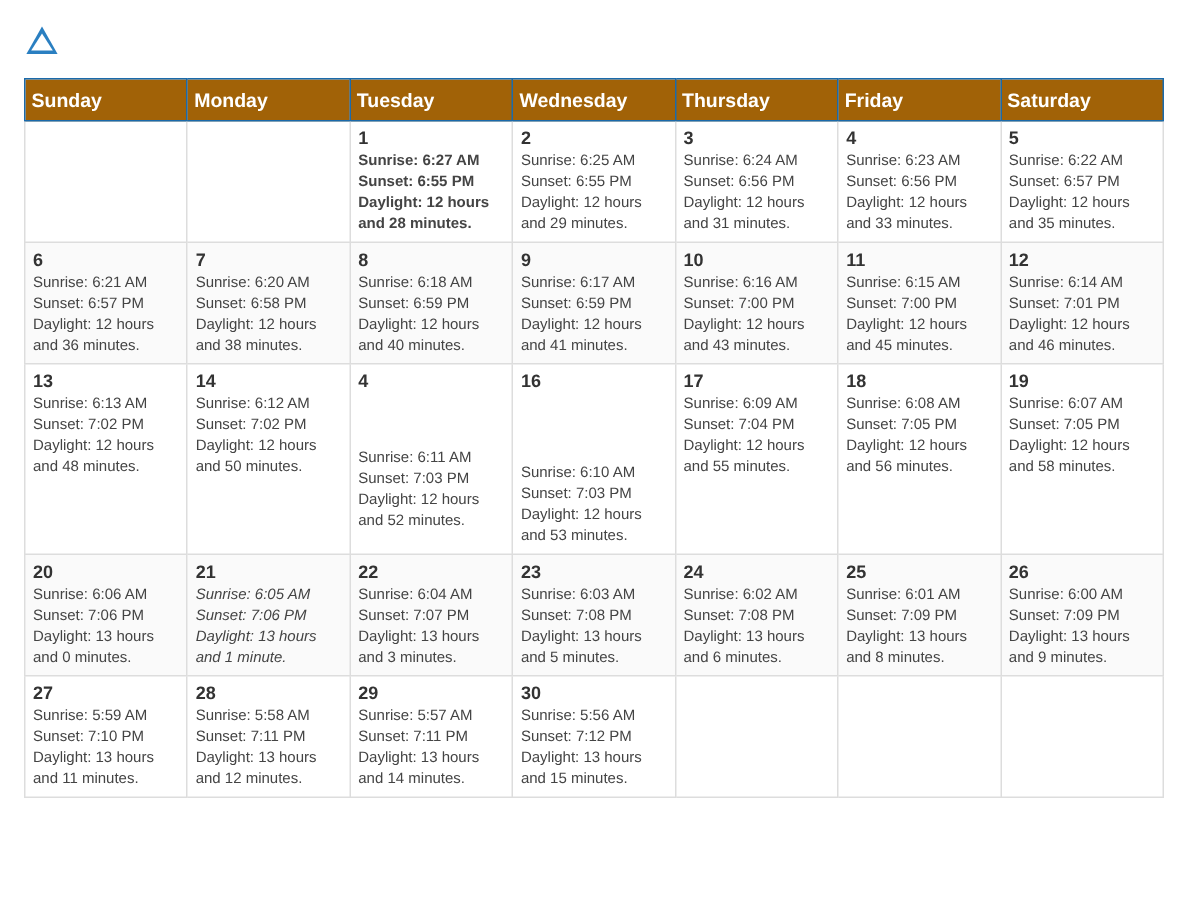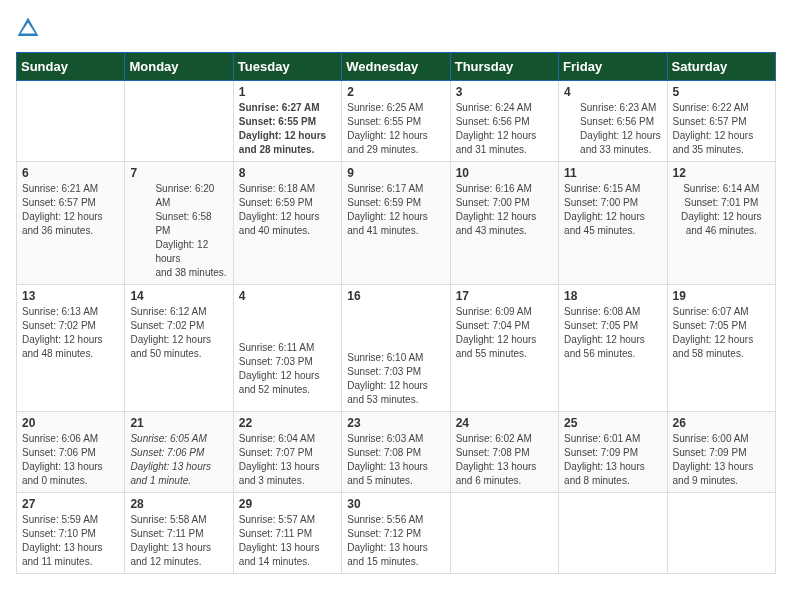--- a/index.html
+++ b/index.html
@@ -84,21 +84,21 @@
     .empty-cell {
       background: #f9f9f9;
     }
     tr:nth-child(even) td {
       background: #fafafa;
     }
     tr:nth-child(odd) td {
       background: #fff;
     }
     .calendar thead tr th {
-      background-color: #14532d;
+      background-color: #a16207;
     }
   </style>
 </head>
 <body>
 
 <div class="header">
   <div class="logo">
     <svg class="logo-icon" viewBox="0 0 30 30">
       <polygon points="15,2 28,25 2,25" fill="#2a7fc1"></polygon>
       <polygon points="15,8 24,22 6,22" fill="#fff"></polygon>
@@ -146,21 +146,21 @@
         </td>
         <td>
           <span class="day-num">3</span>
           <div class="day-info" style="white-space: pre-line;">Sunrise: 6:24 AM
 Sunset: 6:56 PM
 Daylight: 12 hours
 and 31 minutes.</div>
         </td>
         <td>
           <span class="day-num">4</span>
-          <div class="day-info" style="white-space: pre-line; margin-left: 16px;">Sunrise: 6:23 AM
+          <div class="day-info" style="white-space: pre-line;">Sunrise: 6:23 AM
 Sunset: 6:56 PM
 Daylight: 12 hours
 and 33 minutes.</div>
         </td>
         <td>
           <span class="day-num">5</span>
           <div class="day-info" style="white-space: pre-line;">Sunrise: 6:22 AM
 Sunset: 6:57 PM
 Daylight: 12 hours
 and 35 minutes.</div>
@@ -169,21 +169,21 @@
       <tr>
         <td>
           <span class="day-num">6</span>
           <div class="day-info" style="white-space: pre-line;">Sunrise: 6:21 AM
 Sunset: 6:57 PM
 Daylight: 12 hours
 and 36 minutes.</div>
         </td>
         <td>
           <span class="day-num">7</span>
-          <div class="day-info" style="white-space: pre-line; margin-left: 25px;">Sunrise: 6:20 AM
+          <div class="day-info" style="white-space: pre-line;">Sunrise: 6:20 AM
 Sunset: 6:58 PM
 Daylight: 12 hours
 and 38 minutes.</div>
         </td>
         <td>
           <span class="day-num">8</span>
           <div class="day-info" style="white-space: pre-line;">Sunrise: 6:18 AM
 Sunset: 6:59 PM
 Daylight: 12 hours
 and 40 minutes.</div>
@@ -204,21 +204,21 @@
         </td>
         <td>
           <span class="day-num">11</span>
           <div class="day-info" style="white-space: pre-line;">Sunrise: 6:15 AM
 Sunset: 7:00 PM
 Daylight: 12 hours
 and 45 minutes.</div>
         </td>
         <td>
           <span class="day-num">12</span>
-          <div class="day-info" style="white-space: pre-line; text-align: center;">Sunrise: 6:14 AM
+          <div class="day-info" style="white-space: pre-line;">Sunrise: 6:14 AM
 Sunset: 7:01 PM
 Daylight: 12 hours
 and 46 minutes.</div>
         </td>
       </tr>
       <tr>
         <td>
           <span class="day-num">13</span>
           <div class="day-info" style="white-space: pre-line;">Sunrise: 6:13 AM
 Sunset: 7:02 PM

